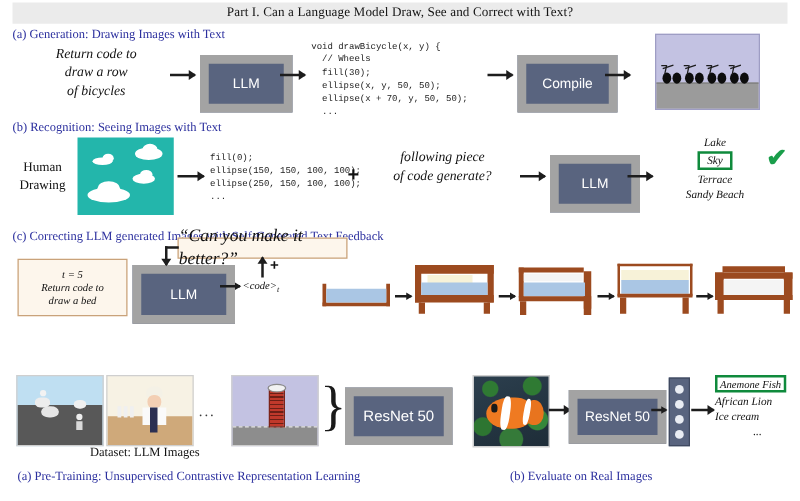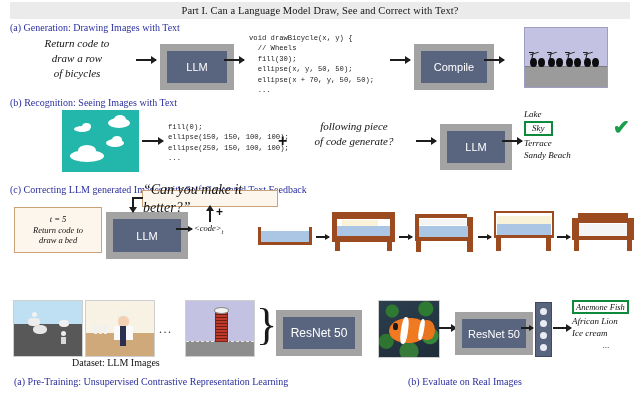--- a/index.html
+++ b/index.html
@@ -51,21 +51,21 @@
 
   
   .prompt{position:absolute;font-style:italic;font-size:11px;line-height:1.35;
           text-align:center;color:#111;}
 
   
   .code{position:absolute;font-family:"Liberation Mono",monospace;
         font-size:7.2px;line-height:1.45;color:#1c1c1c;white-space:pre;}
 
   
-  .labellist{position:absolute;font-style:italic;
+  .labellist{position:absolute;text-align:center;font-style:italic;
              font-size:9px;line-height:1.35;color:#111;}
   .labellist .hit{border:2px solid #0f8a3c;padding:0 6px;display:inline-block;
                   background:#fff;line-height:1.2;}
   .check{position:absolute;color:#1a9e4b;font-size:20px;font-weight:bold;
          line-height:1;}
 
   
   .imgbox{position:absolute;overflow:hidden;}
 
   
@@ -207,20 +207,24 @@
       <span class="w"></span>
         <span class="w w2"></span>
       <span class="frame"></span>
         <span class="bar"></span>
         <span class="seat"></span>
     </div>
   </div>
 
   <div class="subcap" id="cap-b">(b) Recognition: Seeing Images with Text</div>
 
+  <div class="prompt" style="left:8px;top:128px;width:52px;font-style:normal;font-size:10.5px;">
+    <div>Human</div>
+    <div>Drawing</div>
+  </div>
 
   <div class="imgbox" id="img-clouds" style="left:62px;top:110px;width:77px;height:62px;">
     <span class="cloud" style="left:12px;top:16px;width:16px;height:6px;"></span>
     <span class="cloud" style="left:20px;top:13px;width:9px;height:7px;"></span>
     <span class="cloud" style="left:46px;top:8px;width:22px;height:10px;"></span>
     <span class="cloud" style="left:52px;top:5px;width:12px;height:9px;"></span>
     <span class="cloud" style="left:44px;top:29px;width:18px;height:8px;"></span>
     <span class="cloud" style="left:50px;top:26px;width:10px;height:7px;"></span>
     <span class="cloud" style="left:8px;top:40px;width:34px;height:12px;"></span>
     <span class="cloud" style="left:16px;top:35px;width:18px;height:11px;"></span>

